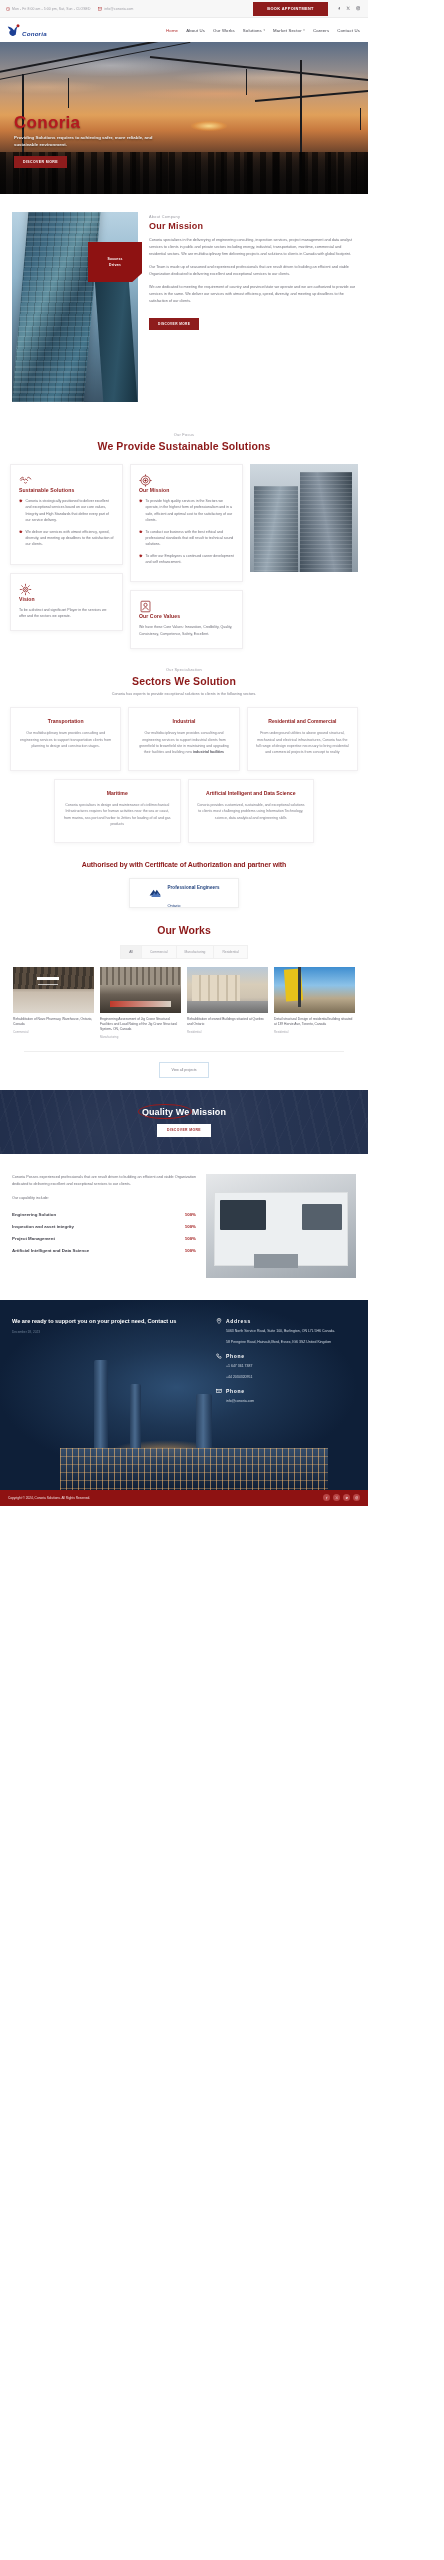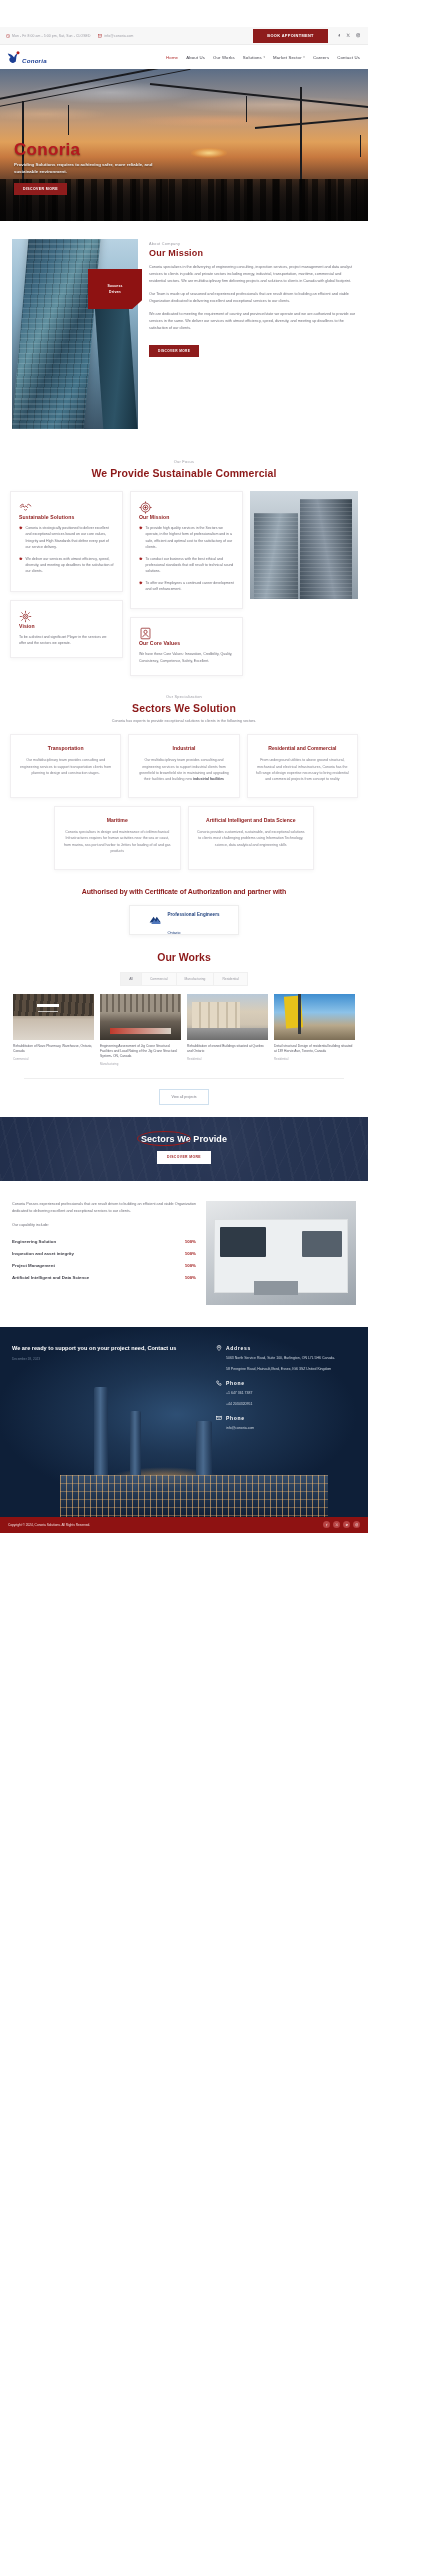--- a/index.html
+++ b/index.html
@@ -1,17 +1,17 @@
 <!DOCTYPE html>
 <html><head>
 <meta charset="utf-8">
 <style>
   *{box-sizing:border-box;margin:0;padding:0;}
   body{width:444px;font-family:"Liberation Sans",sans-serif;background:#ffffff;color:#5b5b66;-webkit-font-smoothing:antialiased;}
-  .page{width:368px;overflow:hidden;margin-top:27px;}
+  .page{width:368px;overflow:hidden;}
 
   
   .topbar{height:18px;background:#f7f7f7;display:flex;align-items:center;padding:0 6px;border-bottom:1px solid #ececec;}
   .tb-item{display:flex;align-items:center;gap:2px;font-size:3.4px;color:#9b9ba3;letter-spacing:.1px;margin-right:8px;}
   .tb-ic{width:4px;height:4px;display:inline-block;color:#b03030;}
   .tb-ic svg{width:4px;height:4px;display:block;}
   .tb-spacer{flex:1;}
   .book-btn{background:#8e1c1c;color:#fff;font-size:3.9px;font-weight:bold;letter-spacing:.35px;padding:4.5px 14px;border:none;cursor:pointer;}
   .tb-social{display:flex;gap:5px;align-items:center;margin-left:9px;margin-right:2px;}
   .tb-social span{color:#3b3b45;font-size:4.4px;line-height:1;}
@@ -335,21 +335,21 @@
       <div class="about-h2">Our Mission</div>
       <p class="about-p">Conoria specializes in the deliverying of engineering consulting, inspection services, project management and data analyst services to clients in public and private sectors including energy, industrial, transportation, maritime, commercial and residential sectors. We are multidisciplinary firm delivering projects and solutions to clients in Canada with global footprint.</p>
       <p class="about-p">Our Team is made up of seasoned and experienced professionals that are result driven to building an efficient and viable Organization dedicated to delivering excellent and exceptional services to our clients.</p>
       <p class="about-p">We are dedicated to meeting the requirement of country and province/state we operate and we are authorized to provide our services in the same. We deliver our services with utmost efficiency, speed, diversity, and meeting up deadlines to the satisfaction of our clients.</p>
       <div class="red-btn">DISCOVER MORE</div>
     </div>
   </div>
 
   <div class="sec-head">
     <div class="sec-eyebrow">Our Focus</div>
-    <div class="sec-title">We Provide Sustainable Commercial</div>
+    <div class="sec-title">We Provide Sustainable Solutions</div>
   </div>
 
   <div class="feat-wrap">
     <div class="feat-col">
       <div class="card">
         <span class="card-ic">
           <svg viewBox="0 0 32 32" fill="none" stroke="currentColor" stroke-width="1.8">
               <path d="M4 17l5-5 4 3 4-3 5 5"></path>
               <path d="M2 13l6-5 4 2M30 13l-6-5-4 2"></path>
               <path d="M13 20l3 3 3-3"></path>
@@ -522,21 +522,21 @@
     </div>
     <div class="works-div"></div>
     <div class="viewall">View all projects</div>
   </div>
 
   <div class="svc">
     <div class="svc-bg"></div>
     <div class="svc-ov"></div>
     <div class="svc-in">
       <div class="svc-h">
-        <span class="svc-ring"></span><span>Sectors</span><span> We Provide</span>
+        <span class="svc-ring"></span><span>Quality</span><span> We Mission</span>
       </div>
       <div class="svc-btn">DISCOVER MORE</div>
     </div>
   </div>
 
   <div class="cap">
     <div class="cap-left">
       <p class="cap-p">Conoria Posses experienced professionals that are result driven to building an efficient and viable Organization dedicated to delivering excellent and exceptional services to our clients.</p>
       <p class="cap-p" style="margin-bottom:10px;">Our capability include:</p>
       <div class="bar-row">

